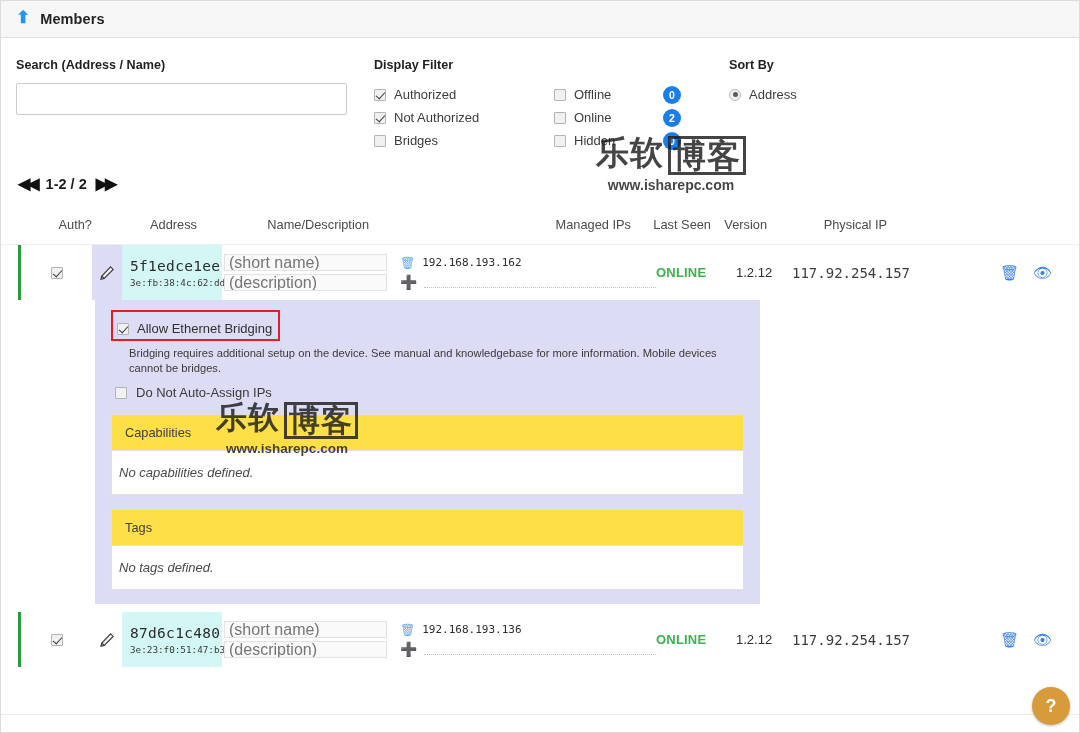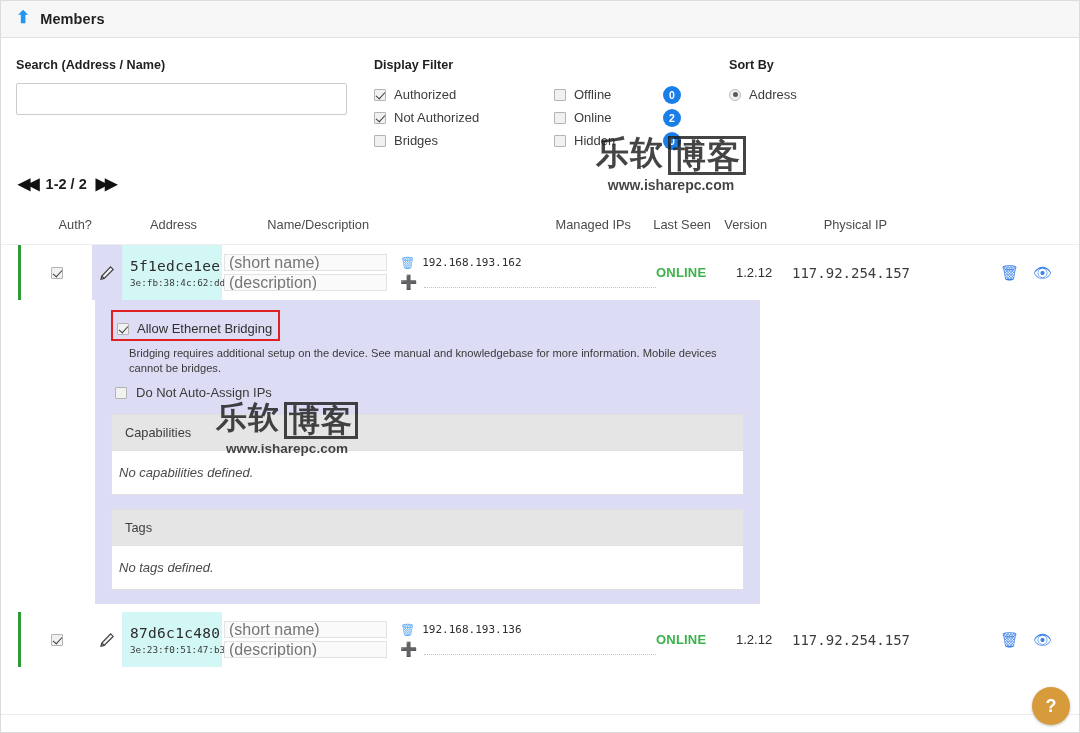--- a/index.html
+++ b/index.html
@@ -357,21 +357,21 @@
     margin: 9px 0 0 4px;
   }
   .noauto-label { font-size: 13px; color: #3a3a3a; }
 
   .card {
     background: #fff;
     border: 1px solid #e0e0e0;
     margin-top: 14px;
   }
   .card-head {
-    background: #e5e5e5;
+    background: #fde047;
     border-bottom: 1px solid #e0e0e0;
     padding: 10px 13px;
     font-size: 12.8px;
     color: #3d3d3d;
   }
   .card-body {
     padding: 14px 7px;
     font-size: 13px;
     font-style: italic;
     color: #4a4a4a;

